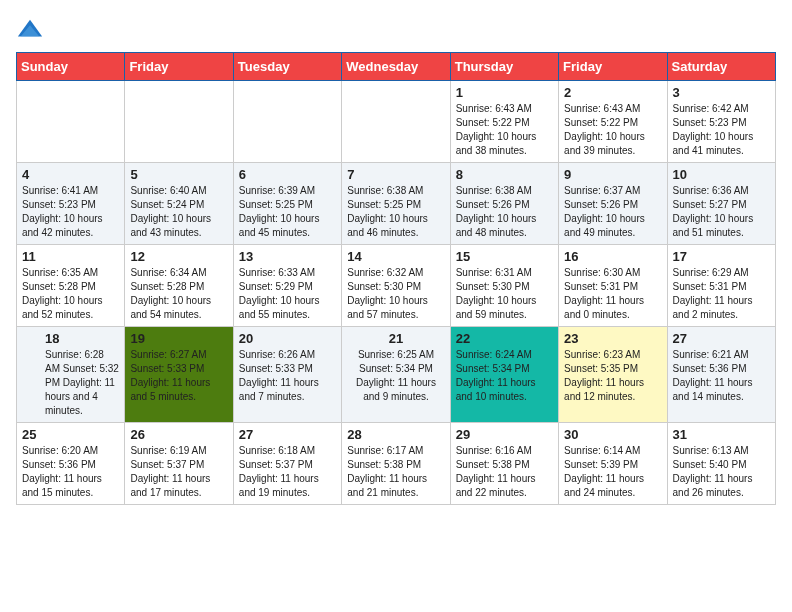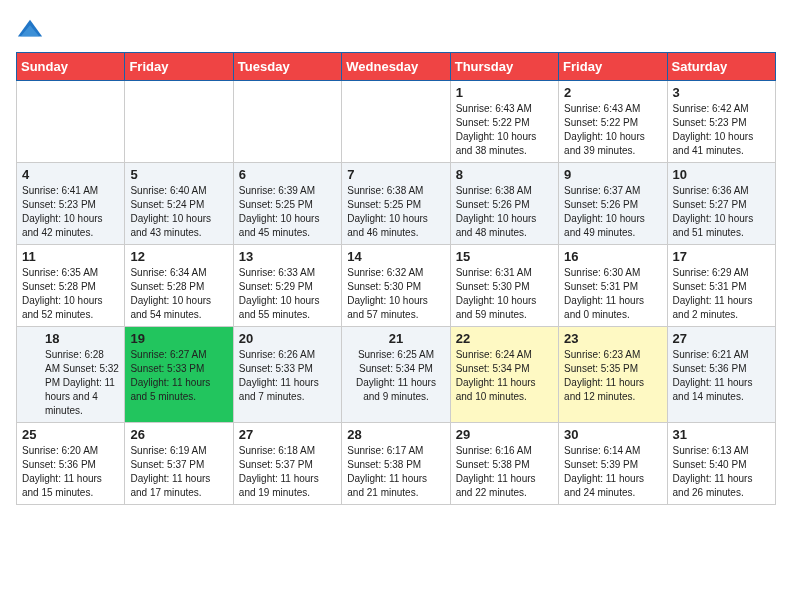--- a/index.html
+++ b/index.html
@@ -238,42 +238,42 @@
         </td>
       </tr>
       <tr>
         <td style="background: rgb(240, 244, 248); padding-left: 28px;">
           <span class="day-num">18</span>
           <div class="day-info">Sunrise: 6:28 AM
 Sunset: 5:32 PM
 Daylight: 11 hours
 and 4 minutes.</div>
         </td>
-        <td style="background: #22c55e;">
+        <td style="background: #4d7c0f;">
           <span class="day-num">19</span>
           <div class="day-info">Sunrise: 6:27 AM
 Sunset: 5:33 PM
 Daylight: 11 hours
 and 5 minutes.</div>
         </td>
         <td style="background: rgb(240, 244, 248);">
           <span class="day-num">20</span>
           <div class="day-info">Sunrise: 6:26 AM
 Sunset: 5:33 PM
 Daylight: 11 hours
 and 7 minutes.</div>
         </td>
         <td style="background: rgb(240, 244, 248); text-align: center;">
           <span class="day-num">21</span>
           <div class="day-info">Sunrise: 6:25 AM
 Sunset: 5:34 PM
 Daylight: 11 hours
 and 9 minutes.</div>
         </td>
-        <td style="background: #fef9c3;">
+        <td style="background: #14b8a6;">
           <span class="day-num">22</span>
           <div class="day-info">Sunrise: 6:24 AM
 Sunset: 5:34 PM
 Daylight: 11 hours
 and 10 minutes.</div>
         </td>
         <td style="background: #fef9c3;">
           <span class="day-num">23</span>
           <div class="day-info">Sunrise: 6:23 AM
 Sunset: 5:35 PM

